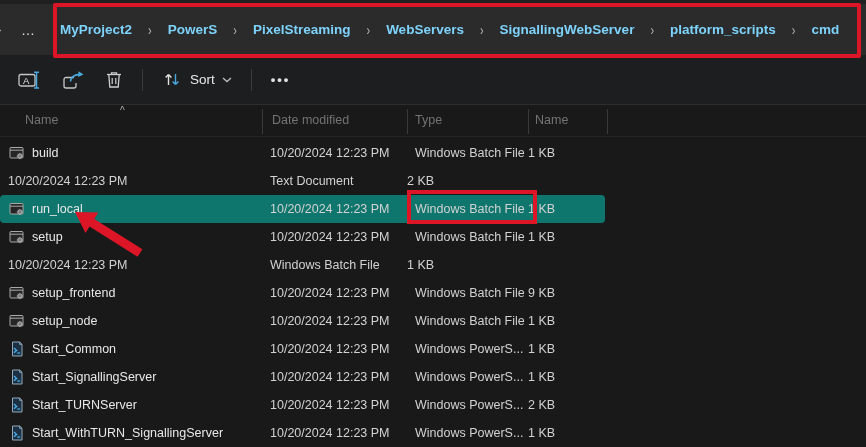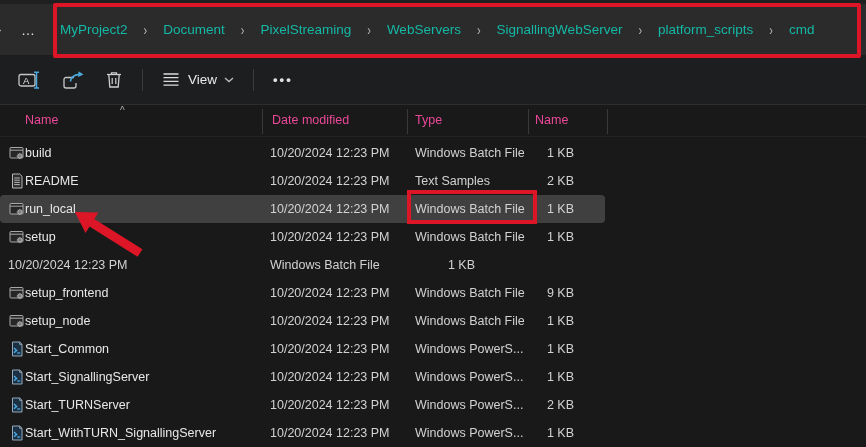--- a/index.html
+++ b/index.html
@@ -11,21 +11,21 @@
   }
   
   .top-strip{position:absolute;left:0;top:0;width:866px;height:4px;background:#202020;}
   .addr-bar{
     position:absolute;left:0;top:4px;width:866px;height:51px;
     background:#2b2b2b;display:flex;align-items:center;
   }
   .addr-chevron{color:#cfcfcf;font-size:13px;margin-left:-3px;width:10px;}
   .addr-ellipsis{color:#e0e0e0;font-size:14px;letter-spacing:1px;margin-left:14px;cursor:default;}
   .crumbs{display:flex;align-items:center;margin-left:14px;}
-  .crumb{padding:4px 10px;color:#14b8a6;font-size:13.5px;white-space:nowrap;cursor:default;}
+  .crumb{padding:4px 10px;color:#7dd3fc;font-size:13.5px;white-space:nowrap;cursor:default;font-weight:bold;}
   .crumb-sep{color:#b9b9b9;font-size:11px;margin:0 6px;transform:scaleY(1.25);}
   .red-rect{
     position:absolute;left:53px;top:3px;width:800px;height:47px;
     border:4px solid var(--ann,#dc1626);border-radius:2px;z-index:8;pointer-events:none;
   }
   
   .toolbar{
     position:absolute;left:0;top:55px;width:866px;height:50px;
     background:#1d1e1f;border-bottom:1px solid #2e2e2e;box-sizing:border-box;
     display:flex;align-items:center;padding-left:8px;
@@ -34,54 +34,54 @@
     height:34px;display:flex;align-items:center;justify-content:center;
     padding:0 10px;border-radius:4px;cursor:default;
   }
   .tool-label{color:#eaeaea;font-size:13.5px;margin:0 7px 0 8px;}
   .tool-divider{width:1px;height:22px;background:#3b3b3b;margin:0 9px;}
   .more-dots{color:#e0e0e0;font-size:13px;letter-spacing:2px;font-weight:bold;}
   svg{display:block;}
   
   .col-header{position:absolute;left:0;top:106px;width:866px;height:31px;
     border-bottom:1px solid #242424;box-sizing:border-box;}
-  .col-label{position:absolute;top:7px;color:#ec4899;font-size:12.5px;cursor:default;}
+  .col-label{position:absolute;top:7px;color:#737373;font-size:12.5px;cursor:default;}
   .sort-caret{position:absolute;left:120px;top:-1px;color:#b5b5b5;font-size:10px;}
   .col-div{position:absolute;top:3px;width:1px;height:25px;background:#3a3a3a;}
   
   .rows{position:absolute;left:0;top:139px;width:866px;}
   .file-row{
     width:605px;height:28px;display:grid;
     grid-template-columns:262px 145px 121px 77px;
     align-items:center;border-radius:4px;box-sizing:border-box;cursor:default;
   }
-  .file-row.hl{background:#404040;}
-  .cell-name{display:flex;align-items:center;padding-left:9px;color:#e8e8e8;overflow:hidden;white-space:nowrap;}
+  .file-row.hl{background:#0f766e;}
+  .cell-name{display:flex;align-items:center;padding-left:9px;gap:7px;color:#e8e8e8;overflow:hidden;white-space:nowrap;}
   .cell-date,.cell-type{padding-left:8px;color:#d2d2d2;white-space:nowrap;}
-  .cell-size{text-align:center;padding-right:12px;color:#d2d2d2;white-space:nowrap;}
+  .cell-size{text-align:left;padding-right:12px;color:#d2d2d2;white-space:nowrap;}
   .file-icon{width:16px;height:16px;flex:0 0 16px;}
   
   .red-type-box{
     position:absolute;left:407px;top:190px;width:130px;height:34px;
     border:4px solid var(--ann,#dc1626);z-index:9;pointer-events:none;box-sizing:border-box;
   }
   .red-arrow{position:absolute;left:58px;top:200px;z-index:9;pointer-events:none;}
 </style>
 </head>
 <body>
 
 <div class="top-strip"></div>
 
 <div class="addr-bar">
   <span class="addr-chevron">›</span>
   <span class="addr-ellipsis">…</span>
   <div class="crumbs" id="crumbs">
       <span class="crumb">MyProject2</span>
       <span class="crumb-sep">›</span>
-      <span class="crumb">Document</span>
+      <span class="crumb">PowerS</span>
       <span class="crumb-sep">›</span>
       <span class="crumb">PixelStreaming</span>
       <span class="crumb-sep">›</span>
       <span class="crumb">WebServers</span>
       <span class="crumb-sep">›</span>
       <span class="crumb">SignallingWebServer</span>
       <span class="crumb-sep">›</span>
       <span class="crumb">platform_scripts</span>
       <span class="crumb-sep">›</span>
       <span class="crumb">cmd</span>
@@ -107,24 +107,25 @@
   <div class="tool-btn">
     <svg width="18" height="19" viewBox="0 0 18 19">
       <path d="M2 4.5h14" stroke="#cfcfcf" stroke-width="1.3"></path>
       <path d="M6.5 4.5V2.8h5v1.7" fill="none" stroke="#cfcfcf" stroke-width="1.3"></path>
       <path d="M3.8 4.5l1 12.5h8.4l1-12.5" fill="none" stroke="#cfcfcf" stroke-width="1.3"></path>
       <path d="M7.2 8v6M10.8 8v6" stroke="#cfcfcf" stroke-width="1.2"></path>
     </svg>
   </div>
   <div class="tool-divider"></div>
   <div class="tool-btn">
-    <svg width="18" height="15" viewBox="0 0 18 15">
-      <path d="M1.5 2h15M1.5 5.7h15M1.5 9.4h15M1.5 13.1h15" stroke="#dcdcdc" stroke-width="1.3"></path>
-    </svg>
-    <span class="tool-label">View</span>
+    <svg width="20" height="17" viewBox="0 0 20 17">
+      <path d="M6.5 14V3.5M6.5 3.5L3.6 6.4M6.5 3.5l2.9 2.9" fill="none" stroke="#e2e2e2" stroke-width="1.4"></path>
+      <path d="M13.5 3v10.5M13.5 13.5l-2.9-2.9M13.5 13.5l2.9-2.9" fill="none" stroke="#49a8dd" stroke-width="1.4"></path>
+    </svg>
+    <span class="tool-label">Sort</span>
     <svg width="10" height="6" viewBox="0 0 10 6">
       <path d="M1 1l4 3.6L9 1" fill="none" stroke="#bdbdbd" stroke-width="1.3"></path>
     </svg>
   </div>
   <div class="tool-divider"></div>
   <div class="tool-btn">
     <span class="more-dots">•••</span>
   </div>
 </div>
 
@@ -152,31 +153,22 @@
           </svg>
         </span>
       <span class="fname">build</span>
     </div>
     <div class="cell-date">10/20/2024 12:23 PM</div>
     <div class="cell-type">Windows Batch File</div>
     <div class="cell-size">1 KB</div>
   </div>
 
   <div class="file-row">
-    <div class="cell-name">
-      <span class="file-icon">
-          <svg width="16" height="16" viewBox="0 0 16 16">
-            <path d="M3.5 1h7.2l2.3 2.3V15H3.5z" fill="#2b2b2b" stroke="#b8b8b8" stroke-width="1"></path>
-            <path d="M5.2 5h5.6M5.2 7.2h5.6M5.2 9.4h5.6M5.2 11.6h5.6" stroke="#c6c6c6" stroke-width="0.9"></path>
-          </svg>
-        </span>
-      <span class="fname">README</span>
-    </div>
-    <div class="cell-date">10/20/2024 12:23 PM</div>
-    <div class="cell-type">Text Samples</div>
+    <div class="cell-date">10/20/2024 12:23 PM</div>
+    <div class="cell-type">Text Document</div>
     <div class="cell-size">2 KB</div>
   </div>
 
   <div class="file-row hl">
     <div class="cell-name">
       <span class="file-icon">
           <svg width="16" height="16" viewBox="0 0 16 16">
             <rect x="1" y="2.5" width="13" height="10.5" rx="1" fill="#262626" stroke="#a8a8a8" stroke-width="1"></rect>
             <path d="M1 5.2h13" stroke="#a8a8a8" stroke-width="1"></path>
             <circle cx="10.8" cy="11" r="2.1" fill="#7d7d7d" stroke="#bdbdbd" stroke-width="0.8"></circle>

